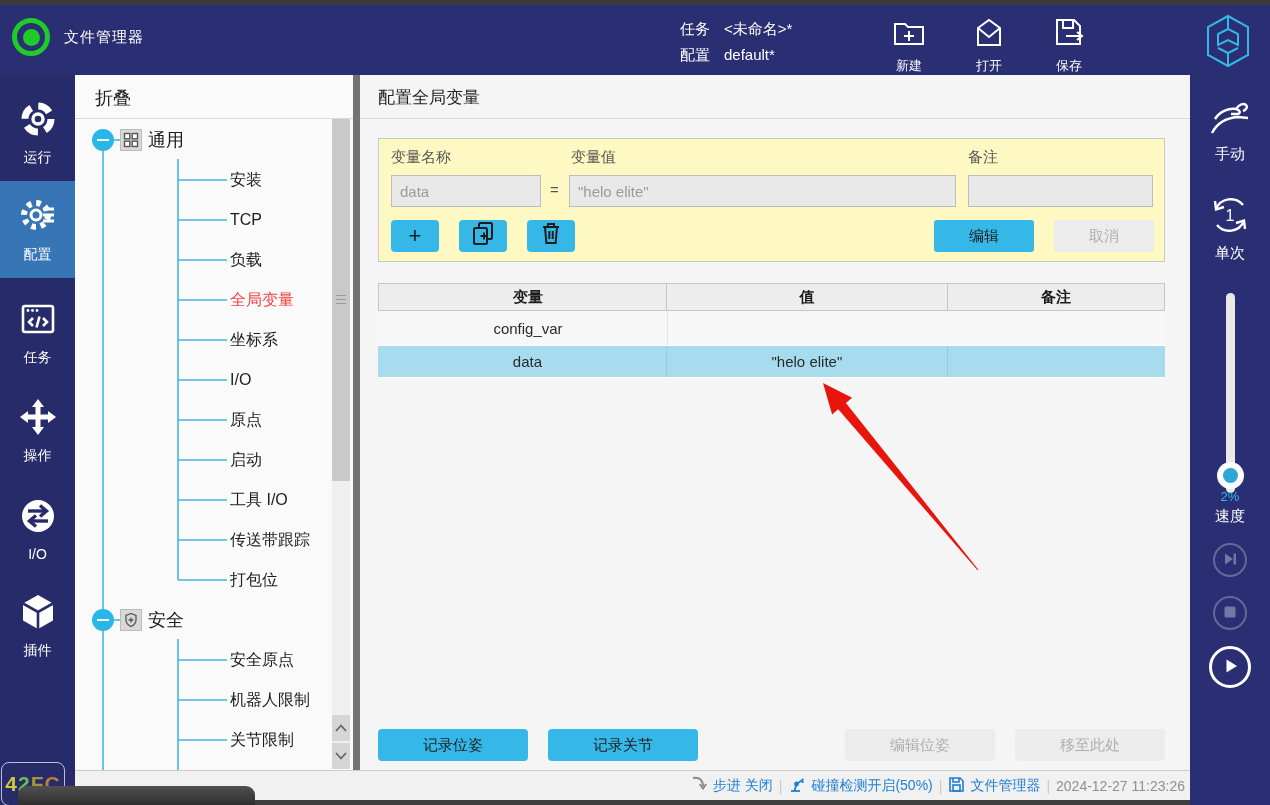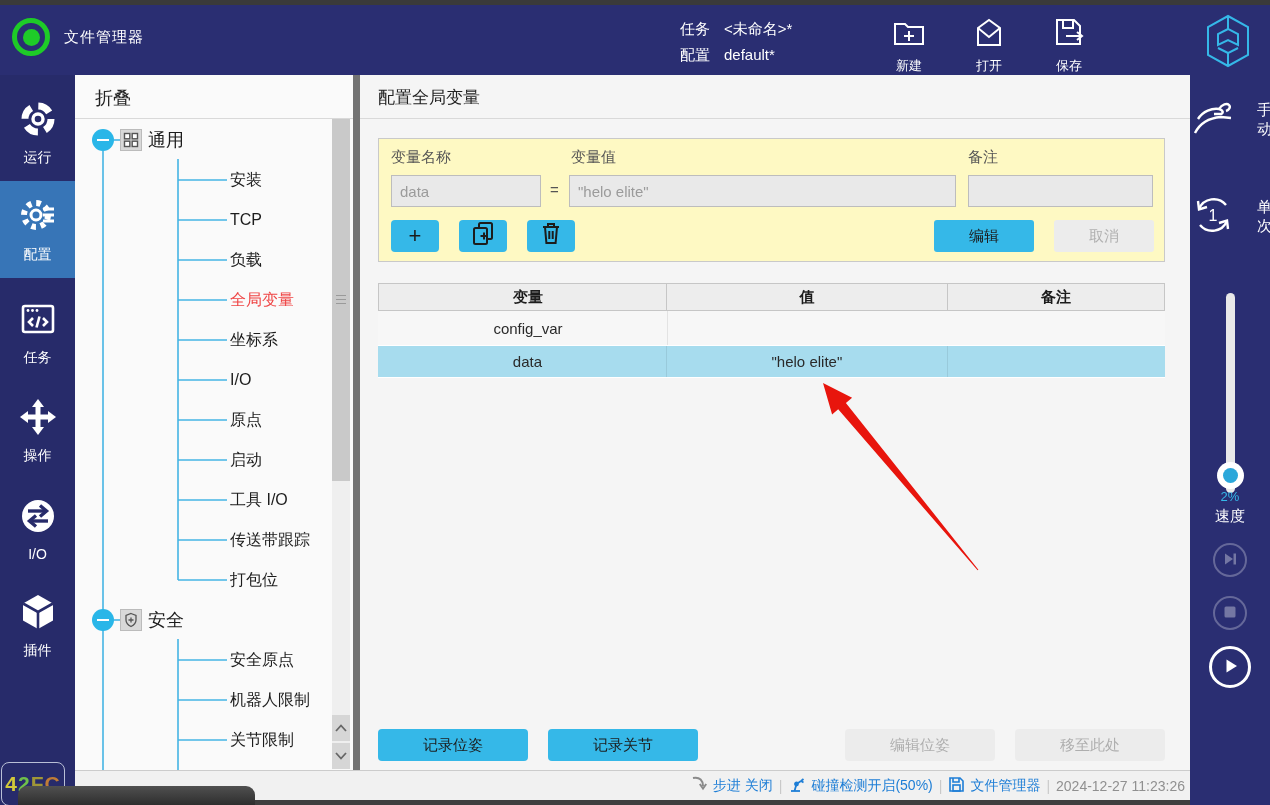--- a/index.html
+++ b/index.html
@@ -96,21 +96,21 @@
     padding-right:5px; font-size:14px; }
   .sb-blue { color:#1e7ed6; display:flex; align-items:center; gap:5px; cursor:pointer; }
   .sb-sep { color:#c9c9c9; }
   .sb-date { color:#909090; }
   .bottom-strip { position:absolute; left:75px; top:800px; width:1115px; height:5px; background:#3f3f3f; }
   .taskbar-peek { position:absolute; left:18px; top:786px; width:237px; height:19px;
     background:linear-gradient(#505050,#2e2e2e); border-radius:9px 9px 0 0; }
 
   
   .right-sb { position:absolute; left:1190px; top:75px; width:80px; height:730px; background:#2a2e72; color:#fff; }
-  .rs-item { position:absolute; left:0; width:80px; display:flex; flex-direction:row; align-items:center; gap:21px; cursor:pointer; }
+  .rs-item { position:absolute; left:0; width:80px; display:flex; flex-direction:column; align-items:center; gap:2px; cursor:pointer; }
   .rs-item .rlbl { font-size:15px; }
   .slider-track { position:absolute; left:36px; top:218px; width:9px; height:200px; background:#e9e9e9; border-radius:5px; }
   .slider-thumb { position:absolute; left:27px; top:387px; width:27px; height:27px; border-radius:50%;
     background:#fff; display:flex; align-items:center; justify-content:center; cursor:grab; }
   .slider-thumb .inner { width:15px; height:15px; border-radius:50%; background:#2ba7da; }
   .speed-val { position:absolute; left:0; top:414px; width:80px; text-align:center; font-size:13px; color:#35b8e8; }
   .speed-lbl { position:absolute; left:0; top:432px; width:80px; text-align:center; font-size:15px; }
   .ctl-btn { position:absolute; left:23px; width:34px; height:34px; border-radius:50%;
     border:2px solid rgba(255,255,255,0.28); display:flex; align-items:center; justify-content:center; cursor:pointer; background:none; }
   .ctl-play { left:19px; width:42px; height:42px; border:3px solid #fff; }

